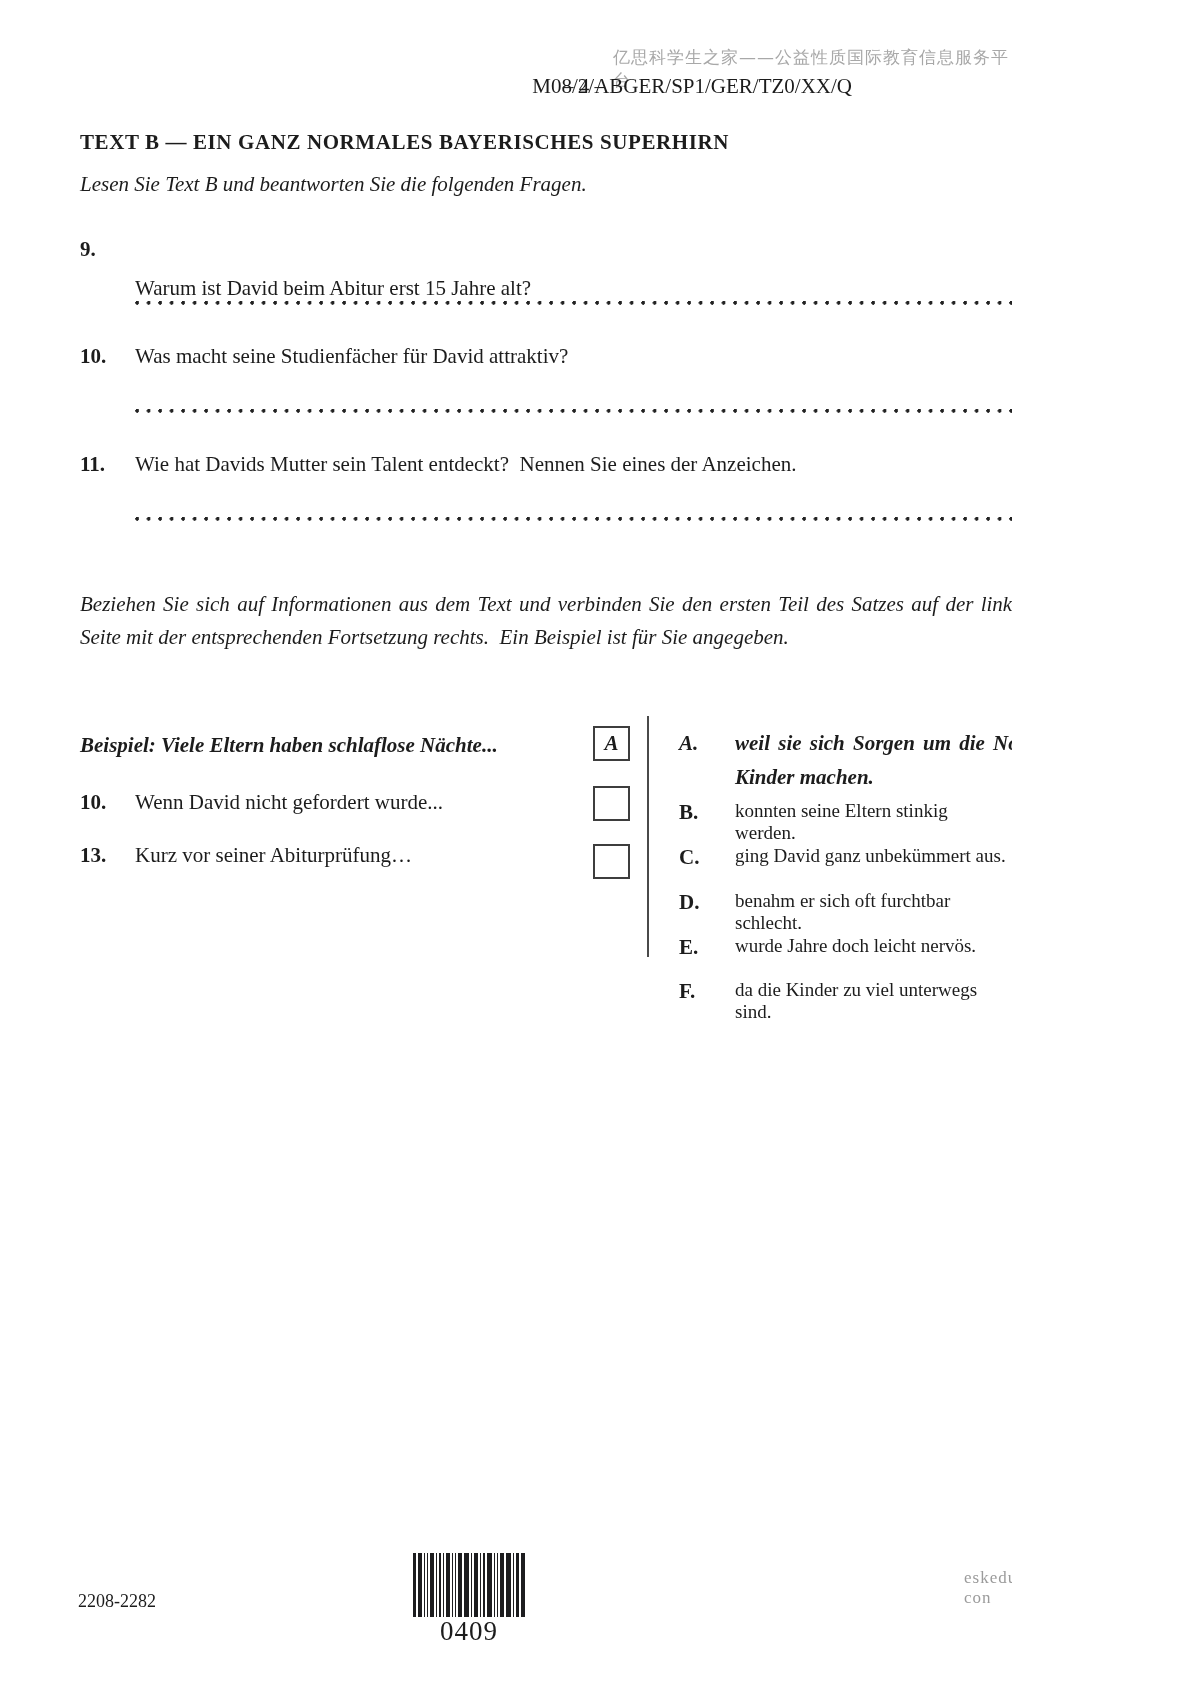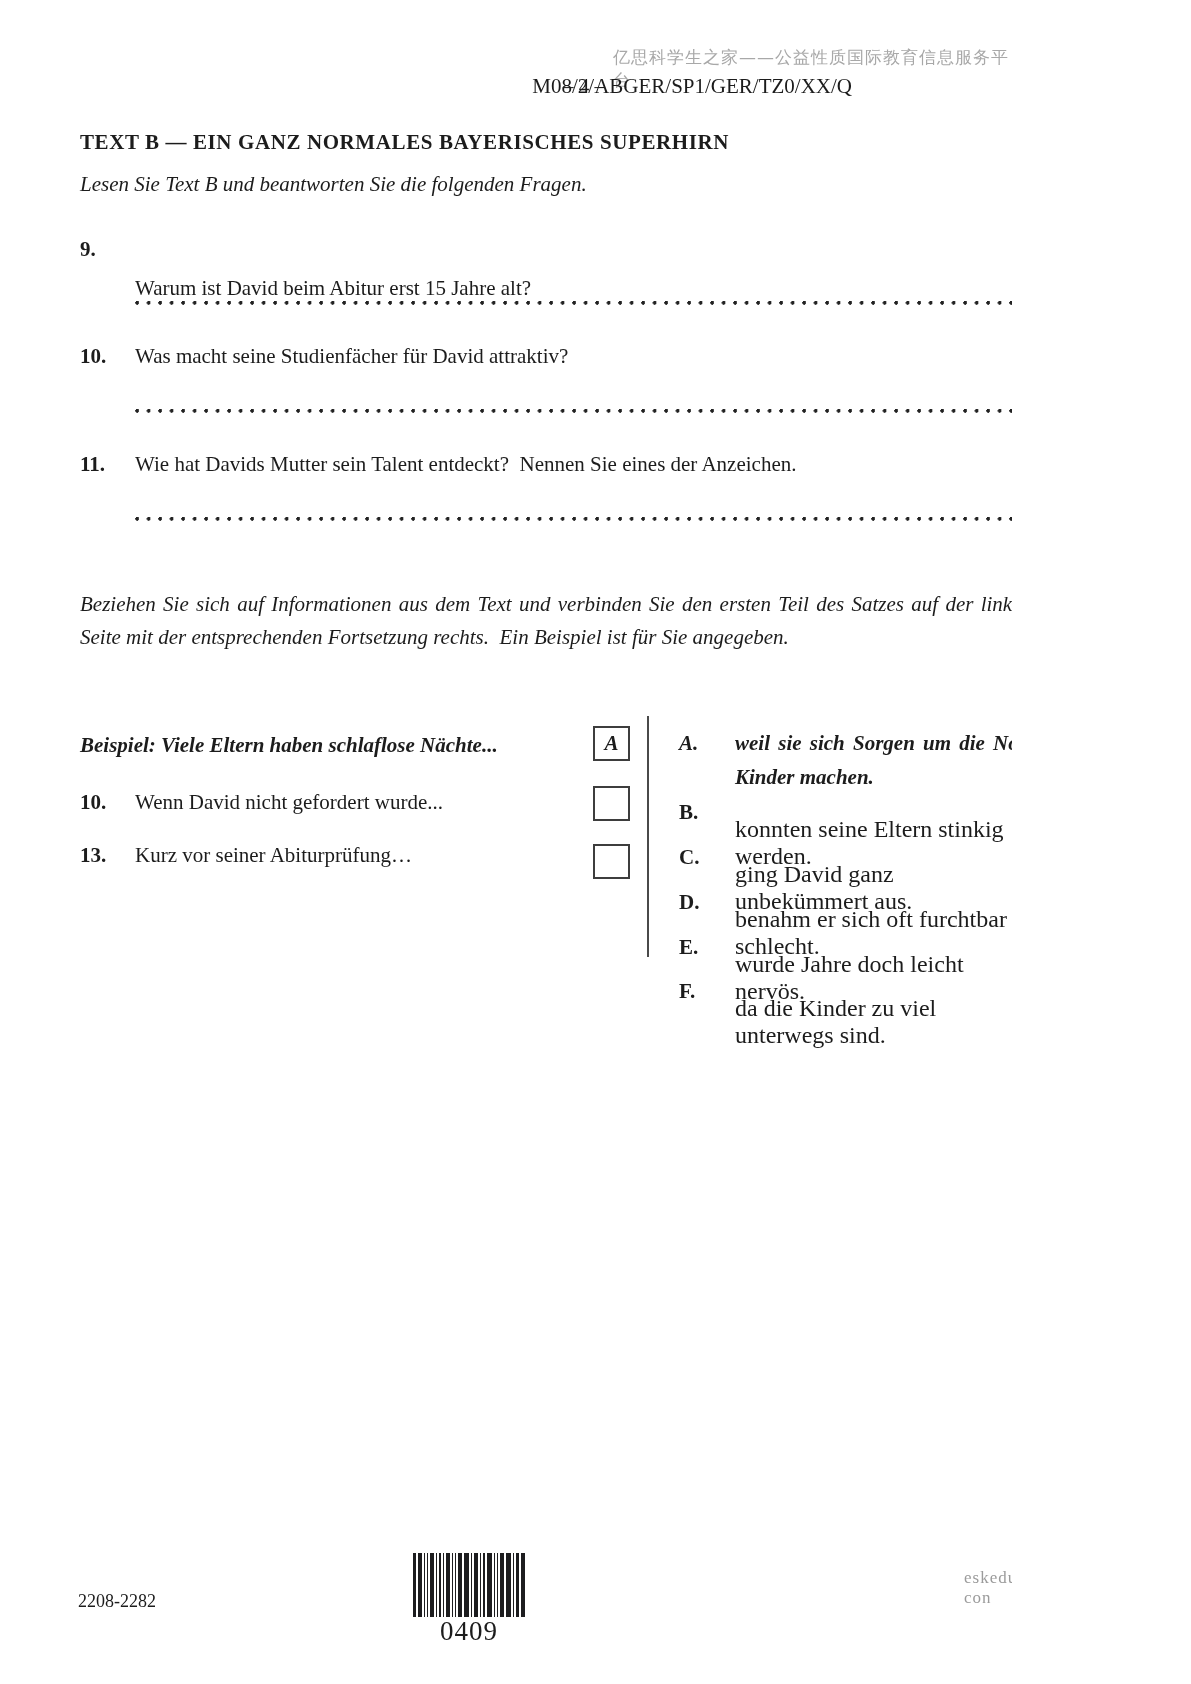--- a/index.html
+++ b/index.html
@@ -47,21 +47,21 @@
   .ans-box {
     width:33px; height:31px;
     border:2px solid #3d3d3d;
     display:flex; align-items:center; justify-content:center;
     font-size:21px; font-style:italic; font-weight:bold;
     background:#fff;
   }
   .divider { left:647px; top:716px; width:2px; height:241px; background:#4a4a4a; }
 
   .opt-letter { left:679px; font-size:21px; font-weight:bold; }
-  .opt-text   { left:735px; font-size:24px;margin-top:16px; }
+  .opt-text   { left:735px; font-size:19px; }
   .opt-a {
     left:679px; top:726px; width:418px;
     font-size:21px; font-weight:bold; font-style:italic; line-height:34px;
   }
   .opt-a-inner { display:flex; }
   .opt-a-letter { width:56px; flex:0 0 56px; }
   .opt-a-body { flex:1; text-align:justify; }
 
   .doc-num { left:78px; top:1591px; font-size:18px; }
   .barcode {

